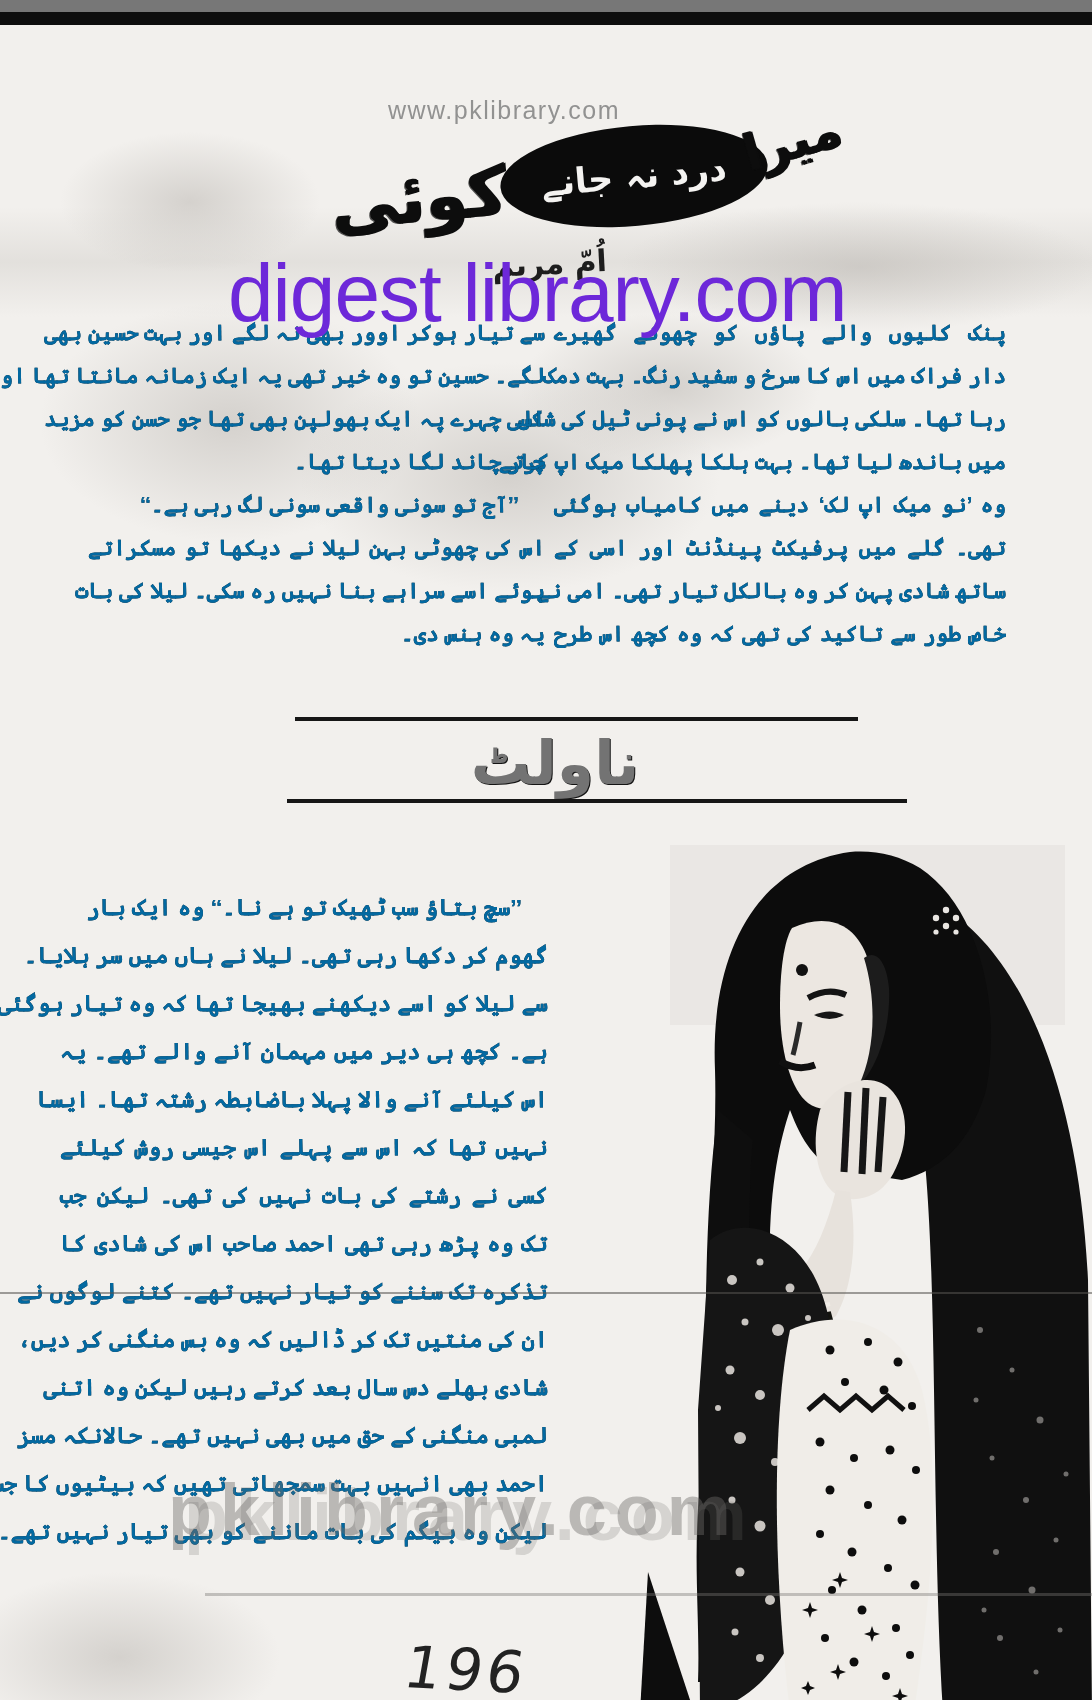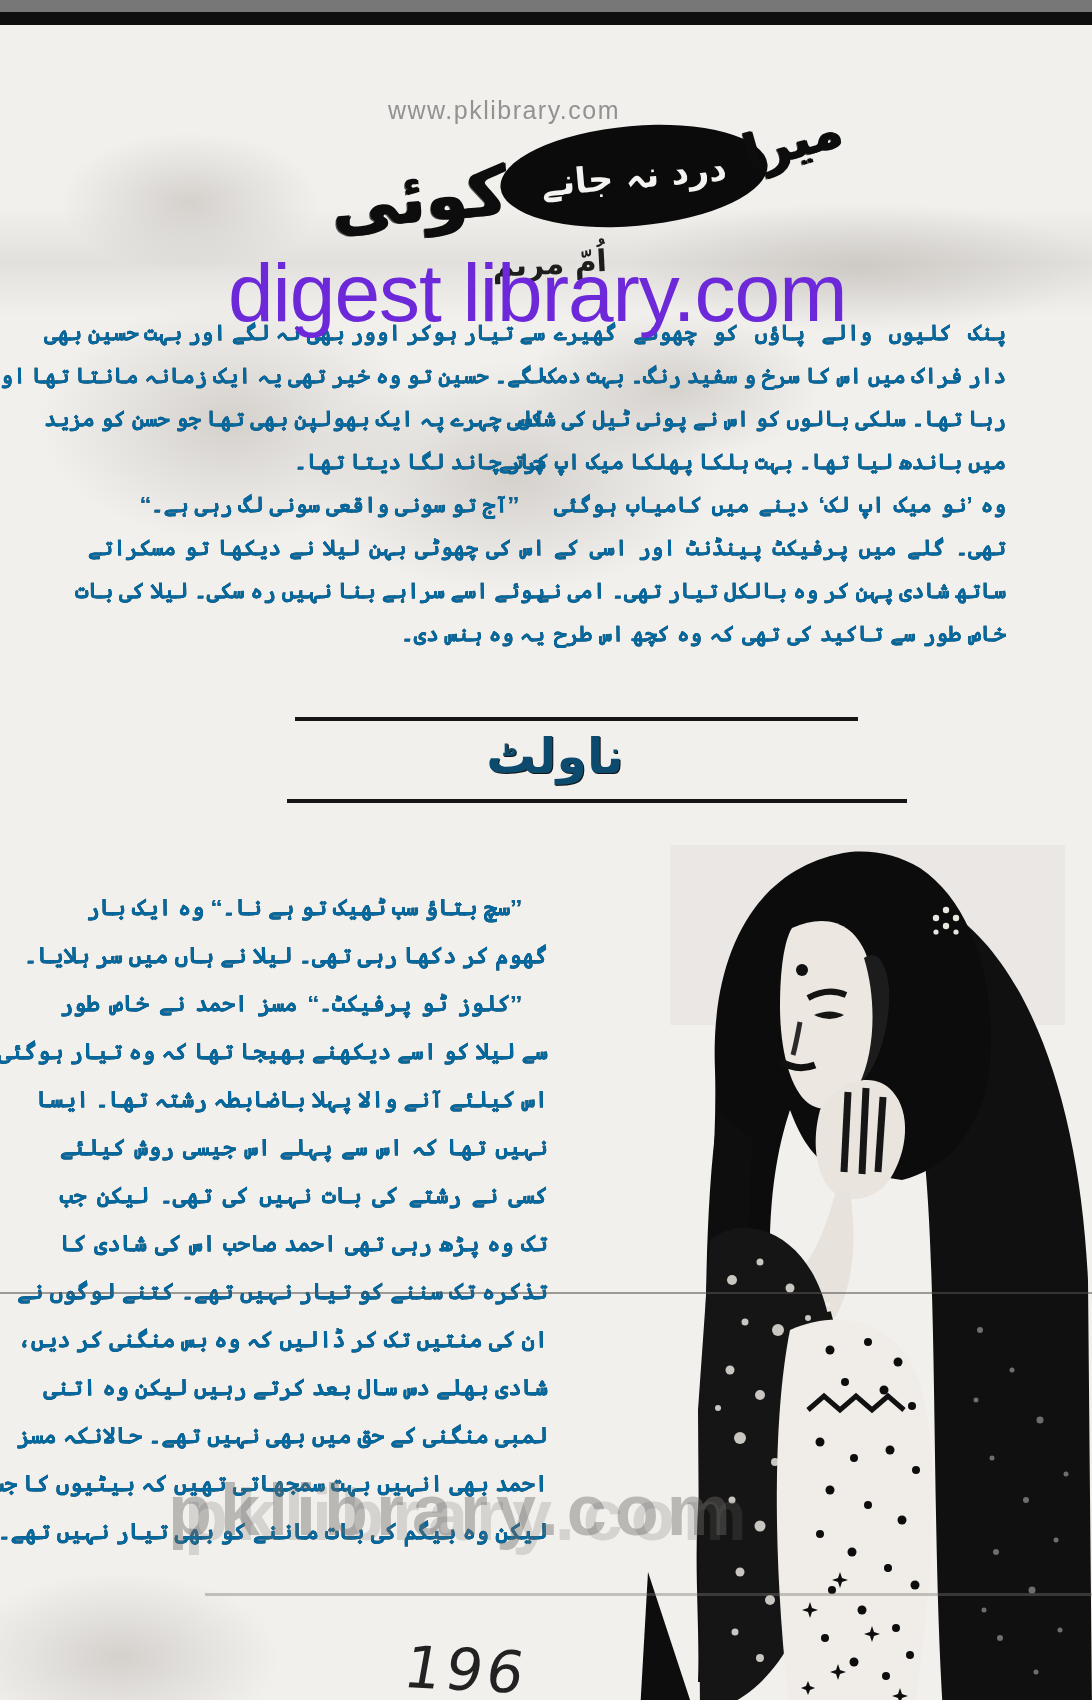--- a/index.html
+++ b/index.html
@@ -42,21 +42,21 @@
     text-align:justify; text-align-last:justify; white-space:nowrap; text-shadow:0 0 .6px #222;}
   .col .ln.end{text-align-last:right;}
   .col .ln.indent{padding-right:26px;}
   .col-ur{left:554px; top:300px; width:452px;}
   .col-ul{left:88px;  top:300px; width:457px;}
   .col-ll{left:60px;  top:872px; width:488px;}
   .col-ll .ln{height:48px; line-height:48px; font-size:22.5px;}
 
   .rule{position:absolute; background:#161616; z-index:10;}
   .novelette{position:absolute; left:440px; top:716px; width:230px; z-index:10;
-    text-align:center; font-size:49px; font-weight:bold; color:#0c4a6e; direction:rtl;
+    text-align:center; font-size:60px; font-weight:bold; color:#737373; direction:rtl;
     text-shadow:1px 1px 0 #141414;}
 
   .photo{position:absolute; left:640px; top:798px; width:452px; height:902px; z-index:5;}
 
   .gray-mark{position:absolute; left:168px; top:1462px; z-index:25;
     font-family:"Liberation Sans", sans-serif; font-weight:bold; font-size:72px; line-height:1;
     letter-spacing:8px; color:rgba(110,108,105,.42); white-space:nowrap;
     text-shadow:16px 5px 0 rgba(110,108,105,.22); filter:blur(.4px);}
 
   .scanline{position:absolute; z-index:22; pointer-events:none;}
@@ -114,22 +114,22 @@
     <div class="ln end">یہ وہ ہنس دی۔</div>
   </div>
 
   <div class="rule" style="left:295px;top:705px;width:563px;height:4px;"></div>
   <div class="novelette">ناولٹ</div>
   <div class="rule" style="left:287px;top:787px;width:620px;height:4px;"></div>
 
   <div class="col col-ll">
     <div class="ln indent end">’’سچ بتاؤ سب ٹھیک تو ہے نا۔‘‘ وہ ایک بار</div>
     <div class="ln">گھوم کر دکھا رہی تھی۔ لیلا نے ہاں میں سر ہلایا۔</div>
-    <div class="ln indent">’’کلوز ٹو پرفیکٹ۔‘‘ مسز احمد نے خاص طور</div>
     <div class="ln">سے لیلا کو اسے دیکھنے بھیجا تھا کہ وہ تیار ہوگئی</div>
+    <div class="ln">ہے۔ کچھ ہی دیر میں مہمان آنے والے تھے۔ یہ</div>
     <div class="ln">اس کیلئے آنے والا پہلا باضابطہ رشتہ تھا۔ ایسا</div>
     <div class="ln">نہیں تھا کہ اس سے پہلے اس جیسی روش کیلئے</div>
     <div class="ln">کسی نے رشتے کی بات نہیں کی تھی۔ لیکن جب</div>
     <div class="ln">تک وہ پڑھ رہی تھی احمد صاحب اس کی شادی کا</div>
     <div class="ln">تذکرہ تک سننے کو تیار نہیں تھے۔ کتنے لوگوں نے</div>
     <div class="ln">ان کی منتیں تک کر ڈالیں کہ وہ بس منگنی کر دیں،</div>
     <div class="ln">شادی بھلے دس سال بعد کرتے رہیں لیکن وہ اتنی</div>
     <div class="ln">لمبی منگنی کے حق میں بھی نہیں تھے۔ حالانکہ مسز</div>
     <div class="ln">احمد بھی انہیں بہت سمجھاتی تھیں کہ بیٹیوں کا جس</div>
     <div class="ln end">لیکن وہ بیگم کی بات ماننے کو بھی تیار نہیں تھے۔ سو</div>

